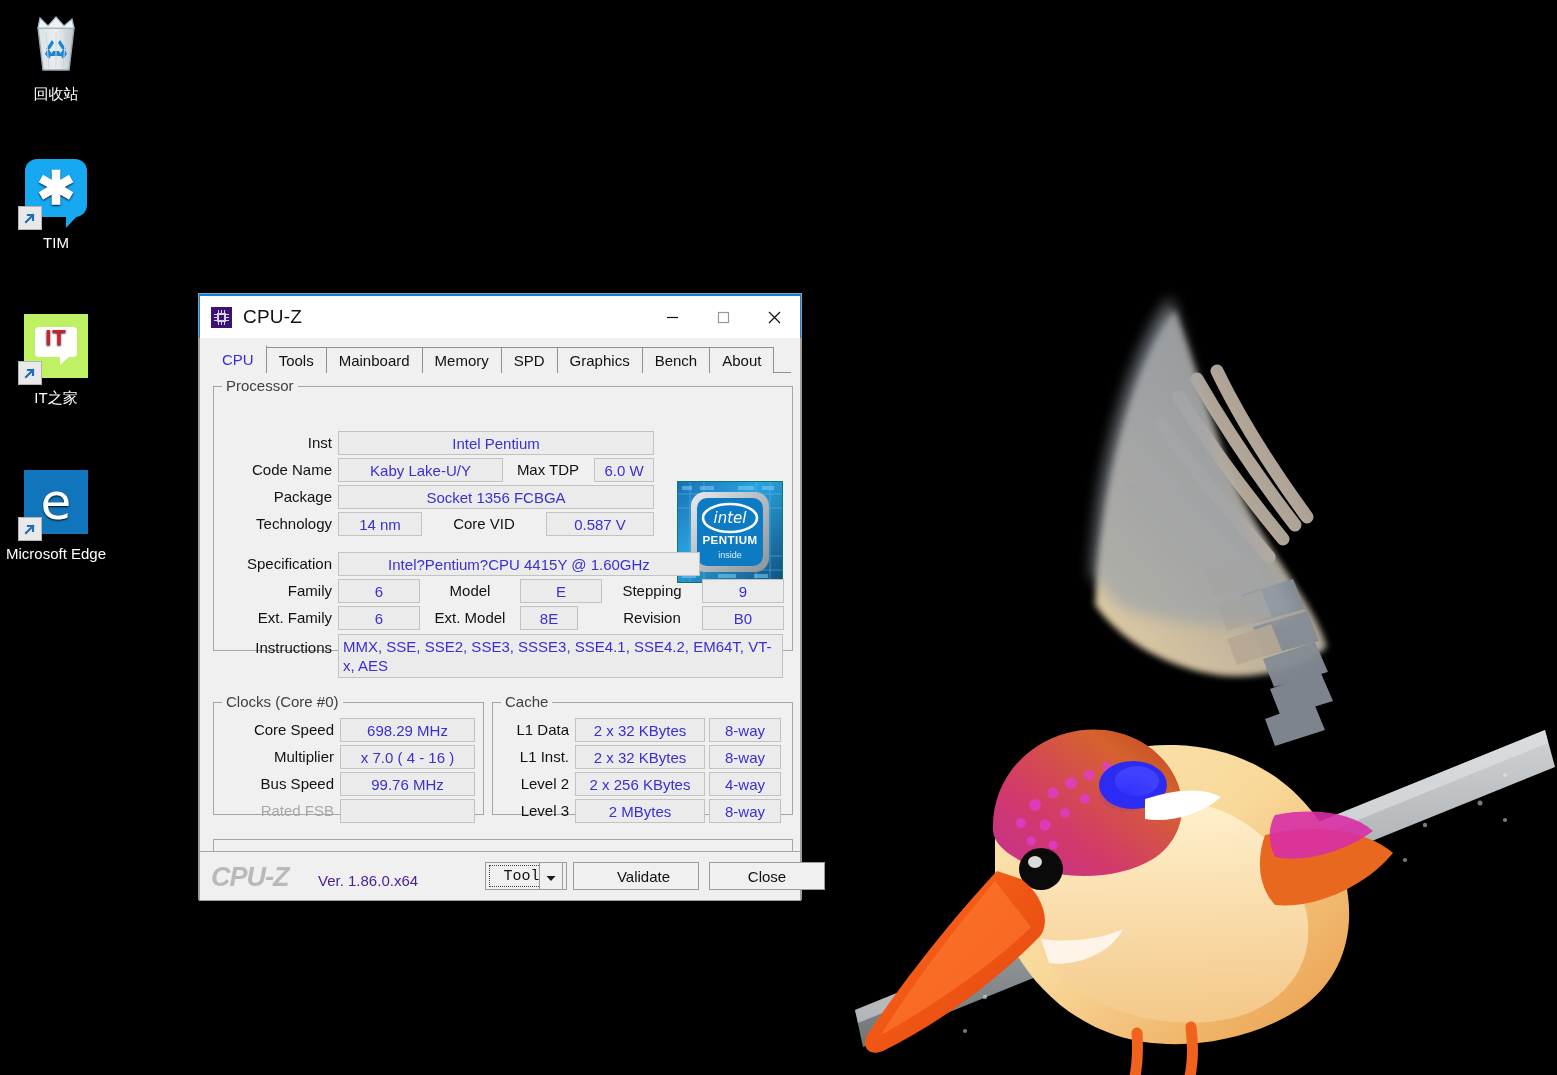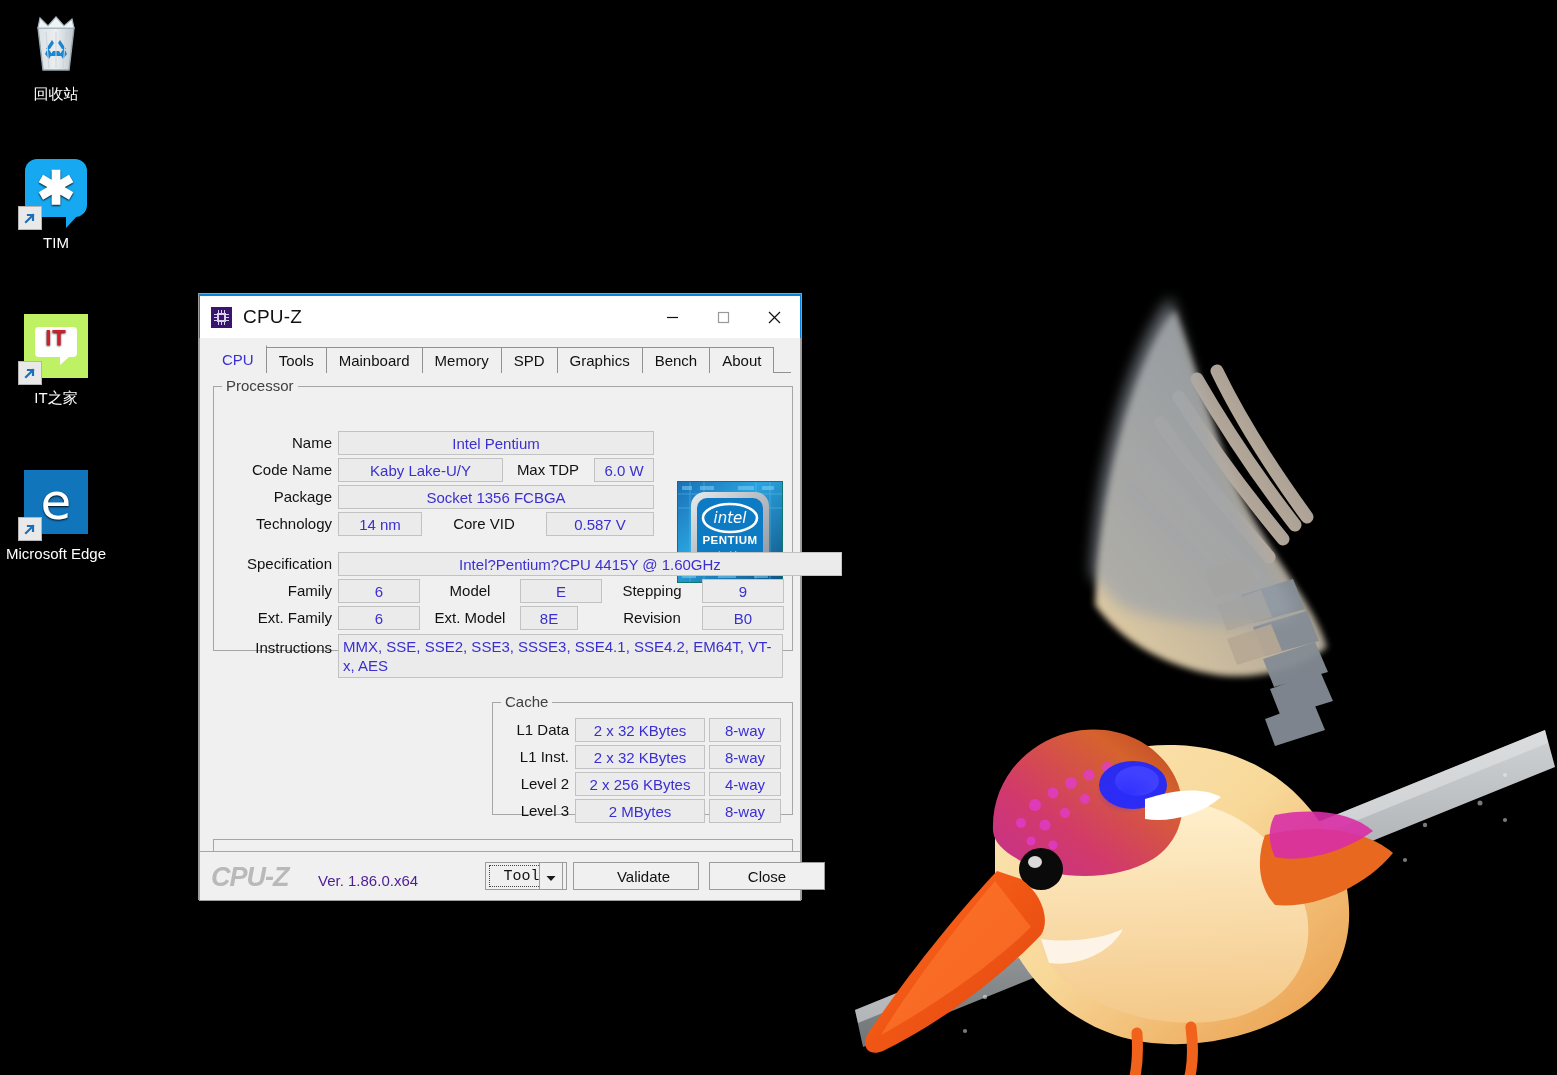--- a/index.html
+++ b/index.html
@@ -487,21 +487,21 @@
           <span>Bench</span>
         </div>
       <div class="tab">
           <span>About</span>
         </div>
     </div>
 
     <div class="group" style="left:13px;top:48px;width:578px;height:263px;">
       <div class="legend">Processor</div>
 
-      <div class="lbl" style="left:8px;top:47px;width:110px;">Name</div>
+      <div class="lbl" style="left:8px;top:47px;width:110px;">Inst</div>
       <div class="fld" style="left:124px;top:44px;width:316px;height:24px;">Intel Pentium</div>
 
       <div class="lbl" style="left:8px;top:74px;width:110px;">Code Name</div>
       <div class="fld" style="left:124px;top:71px;width:165px;height:24px;">Kaby Lake-U/Y</div>
       <div class="lbl" style="left:292px;top:74px;width:84px;text-align:center;">Max TDP</div>
       <div class="fld" style="left:380px;top:71px;width:60px;height:24px;">6.0 W</div>
 
       <div class="lbl" style="left:8px;top:101px;width:110px;">Package</div>
       <div class="fld" style="left:124px;top:98px;width:316px;height:24px;">Socket 1356 FCBGA</div>
 
@@ -541,40 +541,51 @@
           <rect x="13" y="10" width="78" height="80" rx="14" fill="url(#metal)"></rect>
           <rect x="19" y="16" width="66" height="68" rx="10" fill="#0d7ac4"></rect>
           <ellipse cx="52" cy="36" rx="27" ry="14" fill="none" stroke="#ffffff" stroke-width="2.6"></ellipse>
           <text x="52" y="41" text-anchor="middle" fill="#ffffff" font-size="15" font-style="italic" font-family="DejaVu Sans, sans-serif">intel</text>
           <text x="52" y="62" text-anchor="middle" fill="#ffffff" font-size="11.5" font-weight="bold" letter-spacing="0.5" font-family="Liberation Sans, sans-serif">PENTIUM</text>
           <text x="52" y="76" text-anchor="middle" fill="#dff0fb" font-size="9" font-family="Liberation Sans, sans-serif">inside</text>
         </svg>
       </div>
 
       <div class="lbl" style="left:-2px;top:168px;width:120px;">Specification</div>
-      <div class="fld" style="left:124px;top:165px;width:504px;height:24px;">Intel?Pentium?CPU 4415Y @ 1.60GHz</div>
+      <div class="fld" style="left:124px;top:165px;width:362px;height:24px;">Intel?Pentium?CPU 4415Y @ 1.60GHz</div>
 
       <div class="lbl" style="left:8px;top:195px;width:110px;">Family</div>
       <div class="fld" style="left:124px;top:192px;width:82px;height:24px;">6</div>
       <div class="lbl" style="left:210px;top:195px;width:92px;text-align:center;">Model</div>
       <div class="fld" style="left:306px;top:192px;width:82px;height:24px;">E</div>
       <div class="lbl" style="left:392px;top:195px;width:92px;text-align:center;">Stepping</div>
       <div class="fld" style="left:488px;top:192px;width:82px;height:24px;">9</div>
 
       <div class="lbl" style="left:8px;top:222px;width:110px;">Ext. Family</div>
       <div class="fld" style="left:124px;top:219px;width:82px;height:24px;">6</div>
       <div class="lbl" style="left:210px;top:222px;width:92px;text-align:center;">Ext. Model</div>
       <div class="fld" style="left:306px;top:219px;width:58px;height:24px;">8E</div>
       <div class="lbl" style="left:392px;top:222px;width:92px;text-align:center;">Revision</div>
       <div class="fld" style="left:488px;top:219px;width:82px;height:24px;">B0</div>
 
       <div class="lbl" style="left:-2px;top:252px;width:120px;">Instructions</div>
       <div class="fld multiline" style="left:124px;top:247px;width:445px;height:44px;">MMX, SSE, SSE2, SSE3, SSSE3, SSE4.1, SSE4.2, EM64T, VT-x, AES</div>
     </div>
 
+    <div class="group" style="left:13px;top:364px;width:269px;height:111px;">
+      <div class="legend">Clocks (Core #0)</div>
+      <div class="lbl" style="left:2px;top:18px;width:118px;">Core Speed</div>
+      <div class="fld" style="left:126px;top:15px;width:135px;height:24px;">698.29 MHz</div>
+      <div class="lbl" style="left:2px;top:45px;width:118px;">Multiplier</div>
+      <div class="fld" style="left:126px;top:42px;width:135px;height:24px;">x 7.0 ( 4 - 16 )</div>
+      <div class="lbl" style="left:2px;top:72px;width:118px;">Bus Speed</div>
+      <div class="fld" style="left:126px;top:69px;width:135px;height:24px;">99.76 MHz</div>
+      <div class="lbl dim" style="left:2px;top:99px;width:118px;">Rated FSB</div>
+      <div class="fld" style="left:126px;top:96px;width:135px;height:24px;"></div>
+    </div>
 
     <div class="group" style="left:292px;top:364px;width:299px;height:111px;">
       <div class="legend">Cache</div>
       <div class="lbl" style="left:2px;top:18px;width:74px;">L1 Data</div>
       <div class="fld" style="left:82px;top:15px;width:130px;height:24px;">2 x 32 KBytes</div>
       <div class="fld" style="left:216px;top:15px;width:72px;height:24px;">8-way</div>
       <div class="lbl" style="left:2px;top:45px;width:74px;">L1 Inst.</div>
       <div class="fld" style="left:82px;top:42px;width:130px;height:24px;">2 x 32 KBytes</div>
       <div class="fld" style="left:216px;top:42px;width:72px;height:24px;">8-way</div>
       <div class="lbl" style="left:2px;top:72px;width:74px;">Level 2</div>

